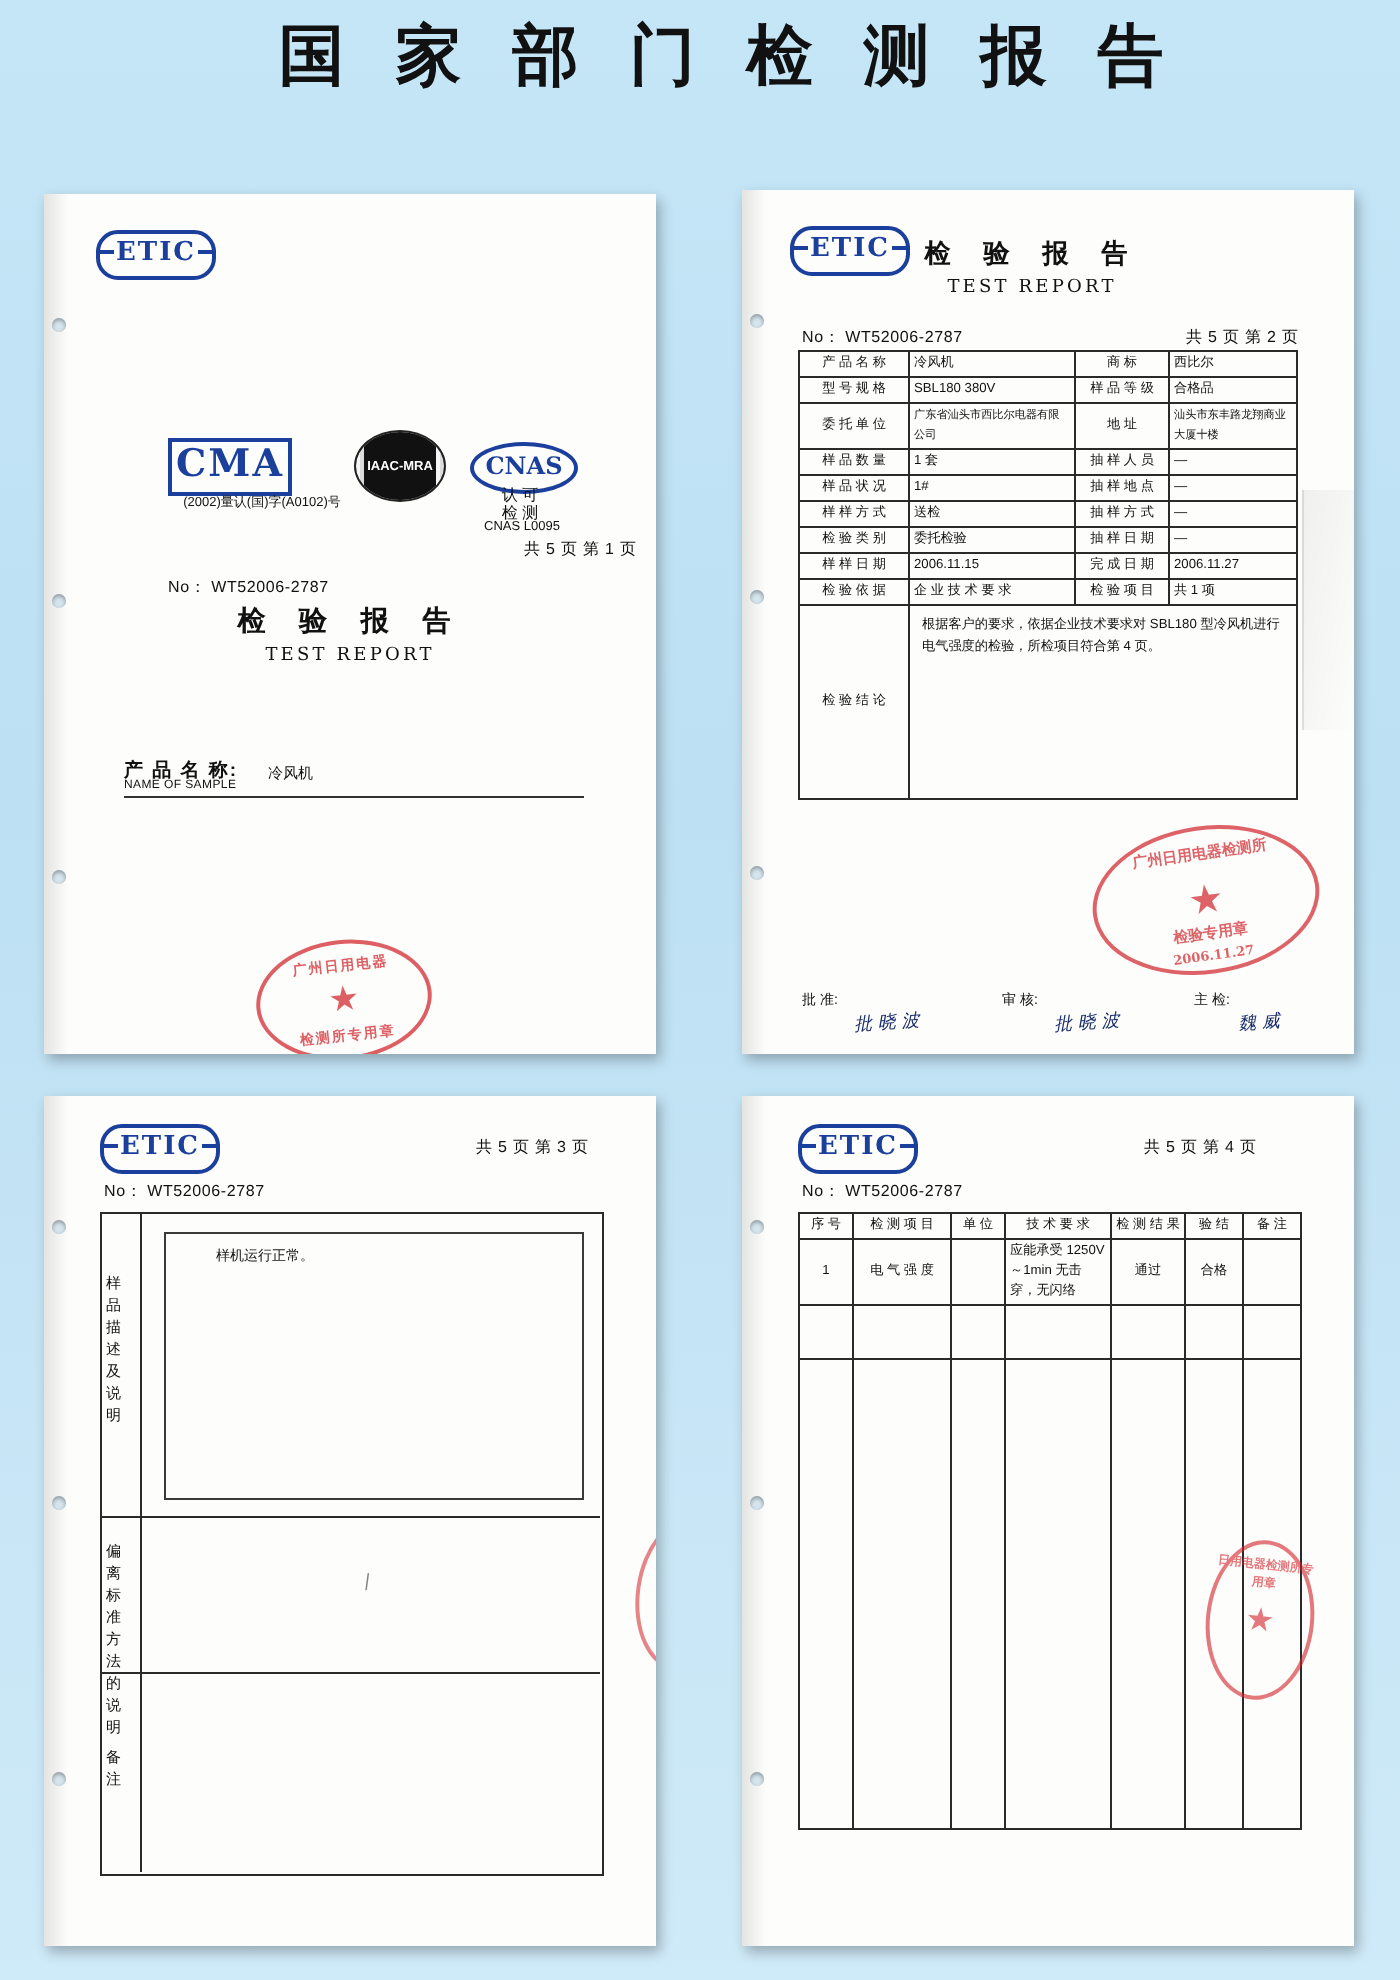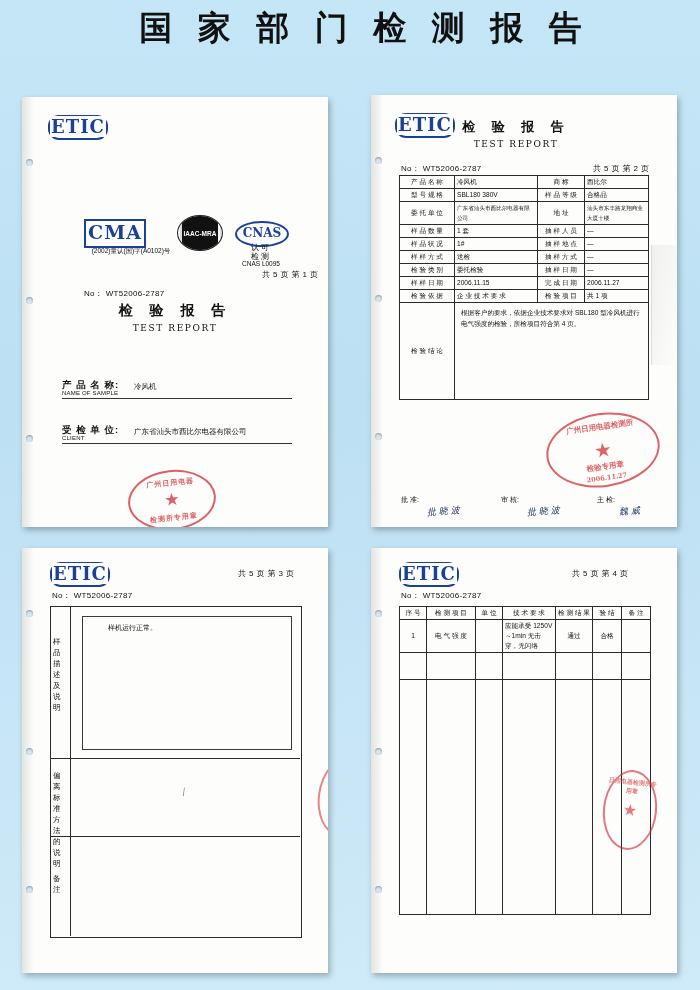--- a/index.html
+++ b/index.html
@@ -72,21 +72,21 @@
   
   .etic {
     position: absolute;
     width: 56px;
     height: 21px;
     border: 2px solid #1b3f9c;
     border-radius: 11px;
     color: #1b3f9c;
     font-family: "DejaVu Serif", serif;
     font-weight: bold;
-    font-size: 18px;
+    font-size: 13px;
     letter-spacing: 1px;
     text-align: center;
     line-height: 19px;
   }
   .etic::after {
     content: "";
     position: absolute;
     left: -2px;
     top: 8px;
     width: 60px;
@@ -403,25 +403,20 @@
     <div class="report-no" style="left:62px; top:191px;">No： WT52006-2787</div>
 
     <div class="title-cn" style="top:205px; font-size:14px;">检 验 报 告</div>
     <div class="title-en" style="top:226px;">TEST REPORT</div>
 
     <div class="field-row" style="top:281px;">
       <span class="field-cn">产 品 名 称:</span>
       <span class="field-en">NAME OF SAMPLE</span>
       <span class="field-val">冷风机</span>
     </div>
-    <div class="field-row" style="top:326px;">
-      <span class="field-cn">受 检 单 位:</span>
-      <span class="field-en">CLIENT</span>
-      <span class="field-val">广东省汕头市西比尔电器有限公司</span>
-    </div>
 
     <div class="stamp" style="left:106px; top:373px; width:84px; height:56px;">
       <div class="txt-top">广州日用电器</div>
       <div class="star">★</div>
       <div class="txt-bot">检测所专用章</div>
     </div>
 
   </div>
 
   <div class="sheet" id="sheet-2">

